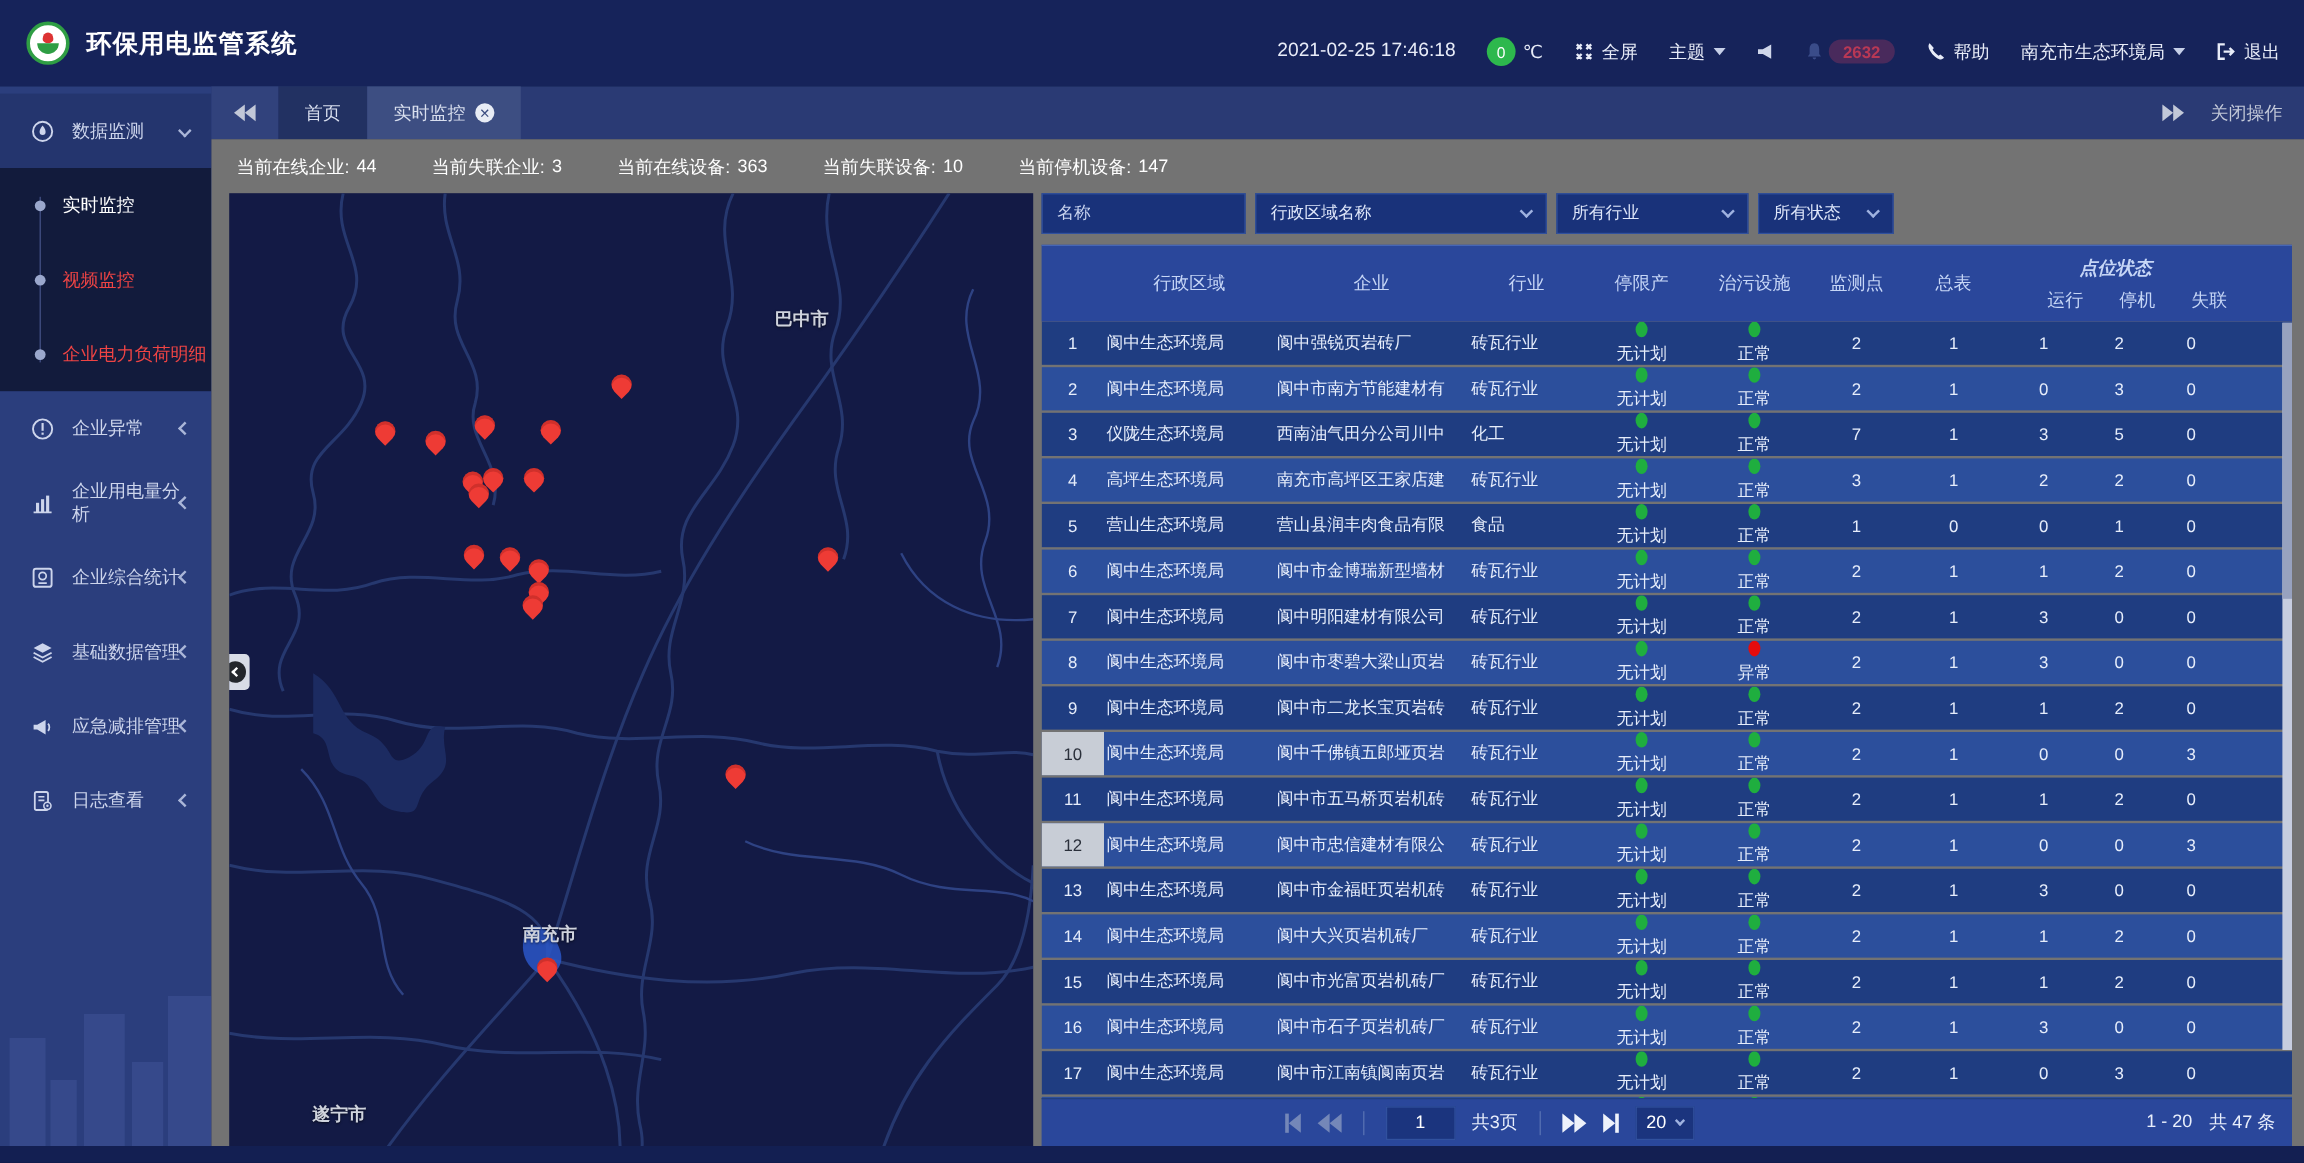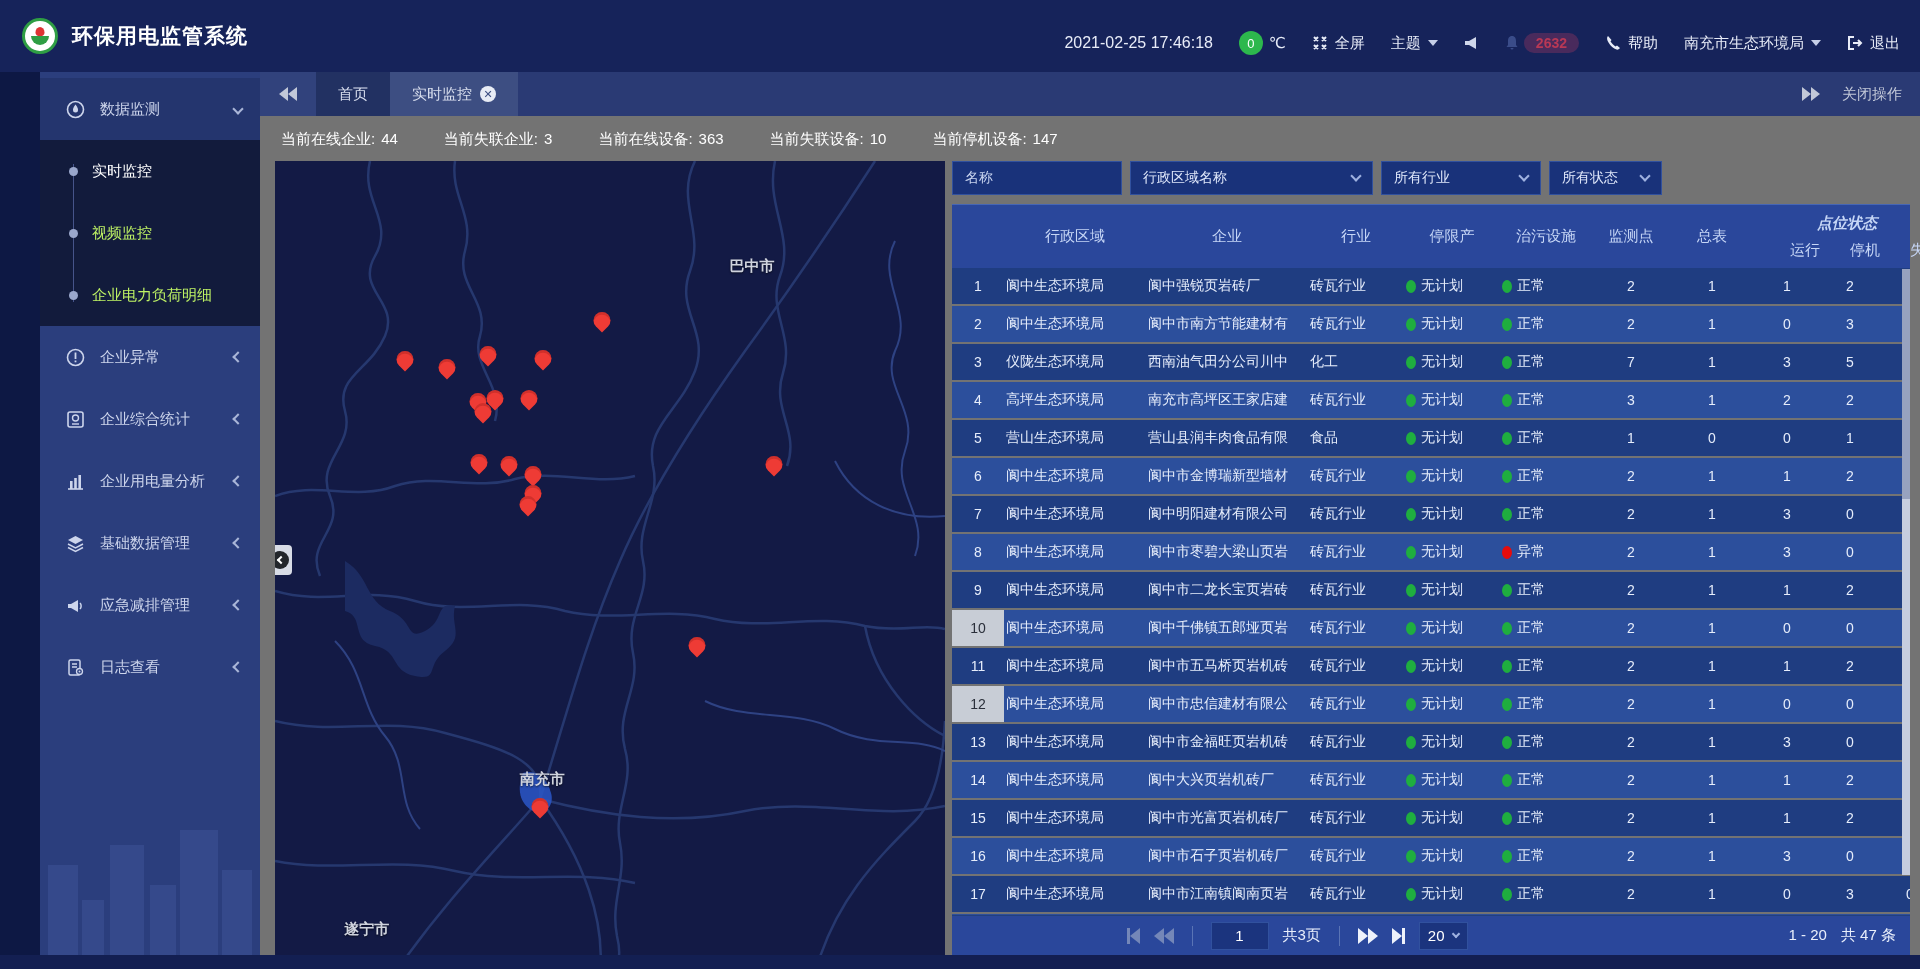--- a/index.html
+++ b/index.html
@@ -27,35 +27,35 @@
   .caret-down { width:0; height:0; border-left:5px solid transparent; border-right:5px solid transparent;
     border-top:6px solid #c6cfe8; display:inline-block; }
   .bell-wrap { display:flex; align-items:center; gap:4px; opacity:.95; }
   .badge-pill { background:rgba(190,60,100,.32); color:#c23a55; font-size:14px; font-weight:bold;
     border-radius:11px; padding:2px 12px; }
 
   
   .body { flex:1 1 auto; display:flex; min-height:0; }
 
   
-  .sidebar { width:220px; background:#2b3e7d; color:#cdd5ec; flex:0 0 auto; position:relative; overflow:hidden;margin-left:40px; }
+  .sidebar { width:176px; background:#2b3e7d; color:#cdd5ec; flex:0 0 auto; position:relative; overflow:hidden; }
   .menu { padding-top:6px; }
   .menu-item { height:62px; display:flex; align-items:center; padding:0 18px 0 24px;
     font-size:15px; cursor:pointer; }
   .menu-item.section-open { background:#24356e; }
   .menu-item .mi-icon { width:22px; margin-right:14px; display:flex; justify-content:center; }
   .menu-item .mi-label { flex:1; }
   .chev { width:8px; height:8px; border-left:2px solid #aab6d8; border-bottom:2px solid #aab6d8;
     display:inline-block; }
   .chev.left { transform:rotate(45deg); }
   .chev.down { transform:rotate(-45deg); }
   .submenu { background:#121b3c; position:relative; }
   .submenu::before { content:""; position:absolute; left:33px; top:24px; bottom:24px; width:1px; background:#46548a; }
   .sub-item { height:62px; display:flex; align-items:center; padding-left:52px; font-size:15px;
-    color:#bef264; cursor:pointer; position:relative; }
+    color:#ef4444; cursor:pointer; position:relative; }
   .sub-item .bullet { position:absolute; left:29px; width:9px; height:9px; border-radius:50%;
     background:#9aa7cc; }
   .sub-item.active { color:#ffffff; }
   .skyline { position:absolute; bottom:0; left:0; right:0; height:150px; opacity:.35; }
   .skyline div { position:absolute; bottom:0; background:#4a5fa5; }
 
   
   .main { flex:1; display:flex; flex-direction:column; min-width:0; }
   .tabbar { height:44px; background:#2a3a74; display:flex; align-items:stretch; flex:0 0 auto; }
   .tab-scroll { width:56px; display:flex; align-items:center; justify-content:center; background:#31427c; cursor:pointer; }
@@ -114,21 +114,21 @@
   .th-sub { grid-row:2; text-align:right; padding-bottom:4px; }
   .tbody { flex:1; overflow:hidden; }
   .tr { display:grid; grid-template-columns:var(--cols); align-items:center; height:36px;
     margin-bottom:2px; color:#e6edfb; font-size:14px; }
   .tr:nth-child(odd) { background:#1f3d81; }
   .tr:nth-child(even) { background:#2c4f9c; }
   .td { padding:0 2px; white-space:nowrap; overflow:hidden; }
   .td.c { text-align:center; }
   .td.num-cell { text-align:center; height:36px; line-height:36px; }
   .tr.hl-num .td.num-cell { background:#c8cdd6; color:#2a2f3a; }
-  .td.status { display:flex; align-items:center; justify-content:flex-start; gap:5px; }
+  .td.status { display:flex; align-items:center; justify-content:flex-end; gap:5px;flex-direction:column; }
   .dot { width:10px; height:13px; border-radius:50%; flex:0 0 auto; }
   .dot.green { background:#1fae3f; }
   .dot.red { background:#e60c0c; }
   .vscroll { position:absolute; right:0; top:65px; bottom:40px; width:8px; background:#c6cddf; }
   .vscroll .thumb { position:absolute; top:0; left:0; right:0; height:38%; background:#97a2bf; }
 
   
   .pager { flex:0 0 auto; height:40px; background:#2a479b; border-top:1px solid #22407f;
     display:flex; align-items:center; color:#e8eefb; font-size:15px; padding:0 14px; }
   .pager-center { margin:0 auto; display:flex; align-items:center; gap:14px; }
@@ -239,38 +239,38 @@
                 <rect x="8.6" y="4.5" width="1.8" height="6.5" fill="#cdd5ec"></rect>
                 <rect x="8.6" y="12.5" width="1.8" height="1.8" fill="#cdd5ec"></rect>
               </svg>
           </span>
           <span class="mi-label">企业异常</span>
           <span class="chev left"></span>
         </div>
         <div class="menu-item">
           <span class="mi-icon">
             <svg width="19" height="19" viewBox="0 0 19 19">
-                <rect x="2" y="2" width="15" height="15" rx="2" stroke="#cdd5ec" stroke-width="1.6" fill="none"></rect>
-                <circle cx="9.5" cy="8" r="3" stroke="#cdd5ec" stroke-width="1.4" fill="none"></circle>
-                <path d="M6 14 L13 14" stroke="#cdd5ec" stroke-width="1.4"></path>
-              </svg>
-          </span>
-          <span class="mi-label">企业综合统计</span>
-          <span class="chev left"></span>
-        </div>
-        <div class="menu-item">
-          <span class="mi-icon">
-            <svg width="19" height="19" viewBox="0 0 19 19">
                 <path d="M2 17 L17 17" stroke="#cdd5ec" stroke-width="1.6"></path>
                 <rect x="4" y="9" width="2.6" height="8" fill="#cdd5ec"></rect>
                 <rect x="8.2" y="6" width="2.6" height="11" fill="#cdd5ec"></rect>
                 <rect x="12.4" y="3" width="2.6" height="14" fill="#cdd5ec"></rect>
               </svg>
           </span>
           <span class="mi-label">企业用电量分析</span>
+          <span class="chev left"></span>
+        </div>
+        <div class="menu-item">
+          <span class="mi-icon">
+            <svg width="19" height="19" viewBox="0 0 19 19">
+                <rect x="2" y="2" width="15" height="15" rx="2" stroke="#cdd5ec" stroke-width="1.6" fill="none"></rect>
+                <circle cx="9.5" cy="8" r="3" stroke="#cdd5ec" stroke-width="1.4" fill="none"></circle>
+                <path d="M6 14 L13 14" stroke="#cdd5ec" stroke-width="1.4"></path>
+              </svg>
+          </span>
+          <span class="mi-label">企业综合统计</span>
           <span class="chev left"></span>
         </div>
         <div class="menu-item">
           <span class="mi-icon">
             <svg width="19" height="19" viewBox="0 0 19 19">
                 <path d="M9.5 2 L17 6 L9.5 10 L2 6 Z" fill="#cdd5ec"></path>
                 <path d="M2 10 L9.5 14 L17 10" stroke="#cdd5ec" stroke-width="1.5" fill="none"></path>
                 <path d="M2 13.5 L9.5 17.5 L17 13.5" stroke="#cdd5ec" stroke-width="1.5" fill="none"></path>
               </svg>
           </span>

